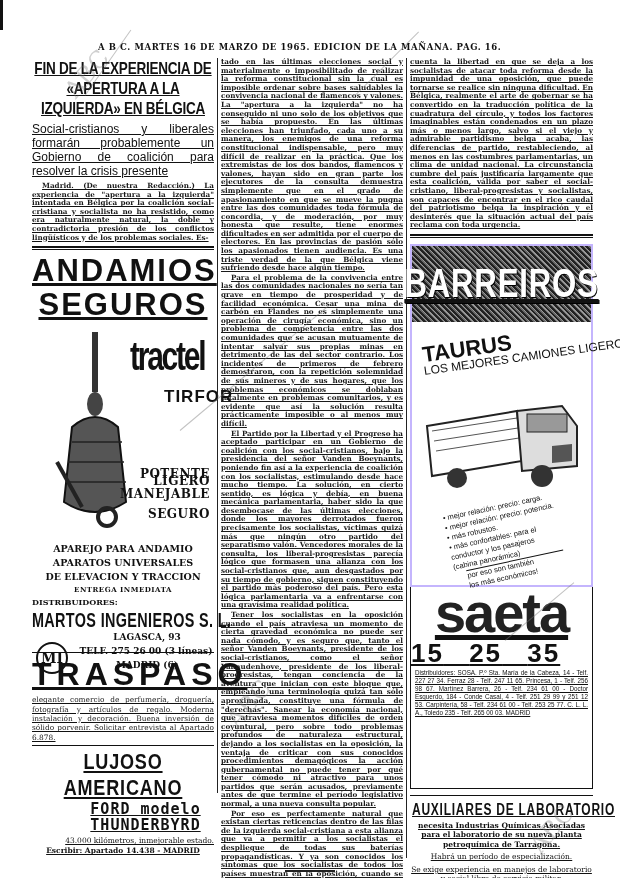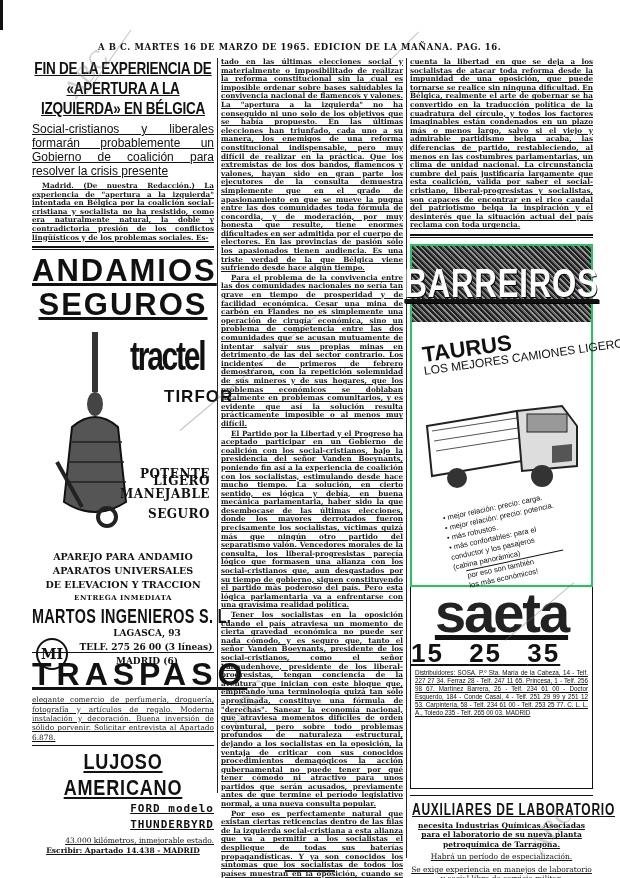--- a/index.html
+++ b/index.html
@@ -24,36 +24,36 @@
   .rule-double { border-top: 2px solid #111; border-bottom: 1px solid #111; height: 4px; margin: 4px 0; }
   .rule-thin { border-top: 1px solid #111; margin: 3px 0; }
 
   
   .ad-andamios { position: relative; margin-top: 4px; height: 395px; }
   .ad-title { font-family: "Liberation Sans", sans-serif; font-weight: bold; font-size: 31px; letter-spacing: 2px; text-align: center; line-height: 34px; }
   .brand-tractel { position: absolute; left: 98px; top: 80px; font-family: "Liberation Sans", sans-serif; font-weight: bold; font-size: 40px; letter-spacing: -3px; transform: scaleX(0.75); transform-origin: left; }
   .brand-tirfor { position: absolute; left: 132px; top: 133px; font-family: "Liberation Sans", sans-serif; font-weight: bold; font-size: 17px; letter-spacing: 1px; }
   .feature { position: absolute; right: 4px; font-family: "DejaVu Serif", serif; font-weight: bold; font-size: 12px; letter-spacing: 0.5px; text-align: right; }
   .hoist { position: absolute; left: 20px; top: 78px; width: 90px; height: 200px; }
-  .ad-lines { position: absolute; left: 0; top: 296px; width: 182px; text-align: center; font-family: "DejaVu Serif", serif; font-weight: bold; }
+  .ad-lines { position: absolute; left: 0; top: 288px; width: 182px; text-align: center; font-family: "DejaVu Serif", serif; font-weight: bold; }
   .ad-lines .l1 { font-size: 9.5px; line-height: 14px; }
   .ad-lines .l2 { font-size: 7px; line-height: 12px; letter-spacing: 0.5px; }
   .distrib { text-align: left; font-size: 8px; line-height: 12px; }
   .martos { font-family: "Liberation Sans", sans-serif; font-weight: bold; font-size: 20px; letter-spacing: 0.5px; line-height: 24px; transform: scaleX(0.72); transform-origin: left; white-space: nowrap; text-align: left; }
   .addr-block { position: relative; height: 50px; font-family: "DejaVu Serif", serif; font-size: 9px; }
   .logo-circle { position: absolute; left: 4px; top: 10px; width: 32px; height: 32px; border: 2px solid #111; border-radius: 50%; font-size: 14px; font-weight: bold; display: flex; align-items: center; justify-content: center; }
   .addr-line { position: absolute; text-align: center; }
 
   .traspaso-title { font-family: "Liberation Sans", sans-serif; font-weight: bold; font-size: 32px; letter-spacing: 5px; text-align: center; line-height: 36px; }
   .lujoso-title { font-family: "Liberation Sans", sans-serif; font-weight: bold; font-size: 22px; letter-spacing: 1px; text-align: center; line-height: 26px; transform: scaleX(0.82); transform-origin: center; width: 220px; margin-left: -19px; }
-  .ford-line { font-family: "DejaVu Sans Mono", monospace; font-weight: bold; font-size: 11px; text-align: right; letter-spacing: 1px; line-height: 16px; margin-left: 45px; }
+  .ford-line { font-family: "DejaVu Sans Mono", monospace; font-weight: bold; font-size: 15px; text-align: center; letter-spacing: 1px; line-height: 16px; margin-left: 45px; }
   .small-center { font-family: "DejaVu Serif", serif; font-size: 7.5px; line-height: 10px; text-align: center; }
 
   
-  .barreiros-ad { position: relative; margin-top: 6px; border: 2px solid #22c55e; height: 343px; }
+  .barreiros-ad { position: relative; margin-top: 6px; border: 2px solid #c4b5fd; height: 343px; }
   .barreiros-band { height: 76px; background: repeating-linear-gradient(45deg, #222 0 2px, #666 2px 3px, #999 3px 4px); display: flex; align-items: center; justify-content: center; }
   .barreiros-band span { font-family: "Liberation Sans", sans-serif; font-weight: bold; font-size: 40px; color: #fff; letter-spacing: 1px; transform: scaleX(0.78); text-shadow: 1px 1px 0 #000; }
   .taurus { position: absolute; left: 10px; top: 90px; font-family: "Liberation Sans", sans-serif; font-weight: bold; font-size: 22px; transform: rotate(-8deg); }
   .mejores { position: absolute; left: 12px; top: 118px; font-family: "Liberation Sans", sans-serif; font-size: 12px; transform: rotate(-8deg); transform-origin: left; white-space: nowrap; }
   .truck { position: absolute; left: 10px; top: 140px; width: 160px; height: 110px; }
   .bullets { position: absolute; left: 30px; top: 268px; font-family: "Liberation Sans", sans-serif; font-size: 7.5px; line-height: 10px; transform: rotate(-12deg); transform-origin: left top; white-space: nowrap; }
   .saeta-box { position: relative; border: 1px solid #111; border-top: none; margin-top: 0; height: 202px; }
   .saeta-word { font-family: "Liberation Sans", sans-serif; font-weight: bold; font-size: 56px; letter-spacing: -2px; line-height: 52px; text-align: center; color: #222; }
   .saeta-nums { font-family: "Liberation Sans", sans-serif; font-weight: bold; font-size: 26px; letter-spacing: 2px; text-align: left; line-height: 28px; word-spacing: 16px; }
   .saeta-guar { font-family: "Liberation Sans", sans-serif; font-size: 7.5px; line-height: 9px; text-align: center; padding: 2px 4px; }
@@ -98,20 +98,21 @@
     <div class="feature" style="top:204px;margin-top:16px;">LIGERO</div>
     <div class="feature" style="top:213px;">POTENTE</div>
     <div class="feature" style="top:233px;">MANEJABLE</div>
     <div class="feature" style="top:253px;">SEGURO</div>
 
     <div class="ad-lines">
       <div class="l1">APAREJO PARA ANDAMIO</div>
       <div class="l1">APARATOS UNIVERSALES</div>
       <div class="l1">DE ELEVACION Y TRACCION</div>
       <div class="l2">ENTREGA INMEDIATA</div>
+      <div class="distrib">DISTRIBUIDORES:</div>
       <div class="martos">MARTOS INGENIEROS S. L.</div>
       <div class="addr-block">
         <div class="logo-circle">MI</div>
         <div class="addr-line" style="left:60px; top:0; width:110px;">LAGASCA, 93</div>
         <div class="addr-line" style="left:44px; top:14px; width:140px;">TELF. 275 26 00 (3 líneas)</div>
         <div class="addr-line" style="left:60px; top:28px; width:110px;">MADRID (6)</div>
       </div>
     </div>
   </div>
 

